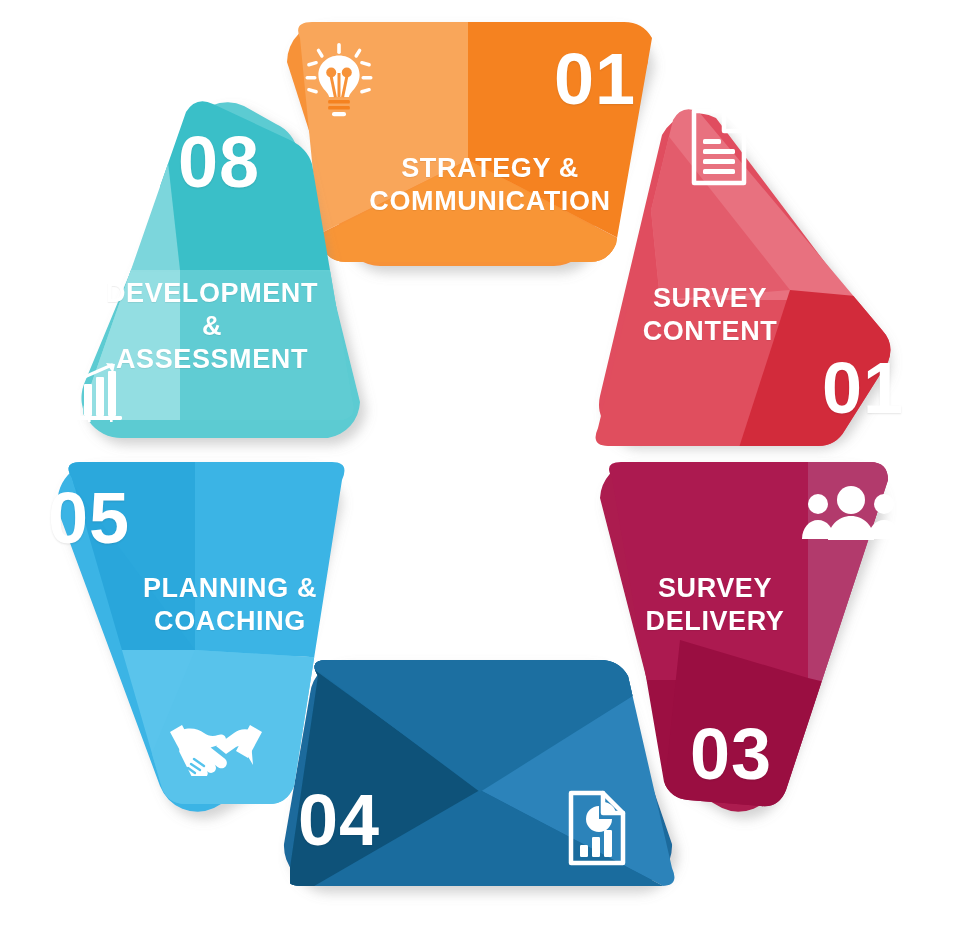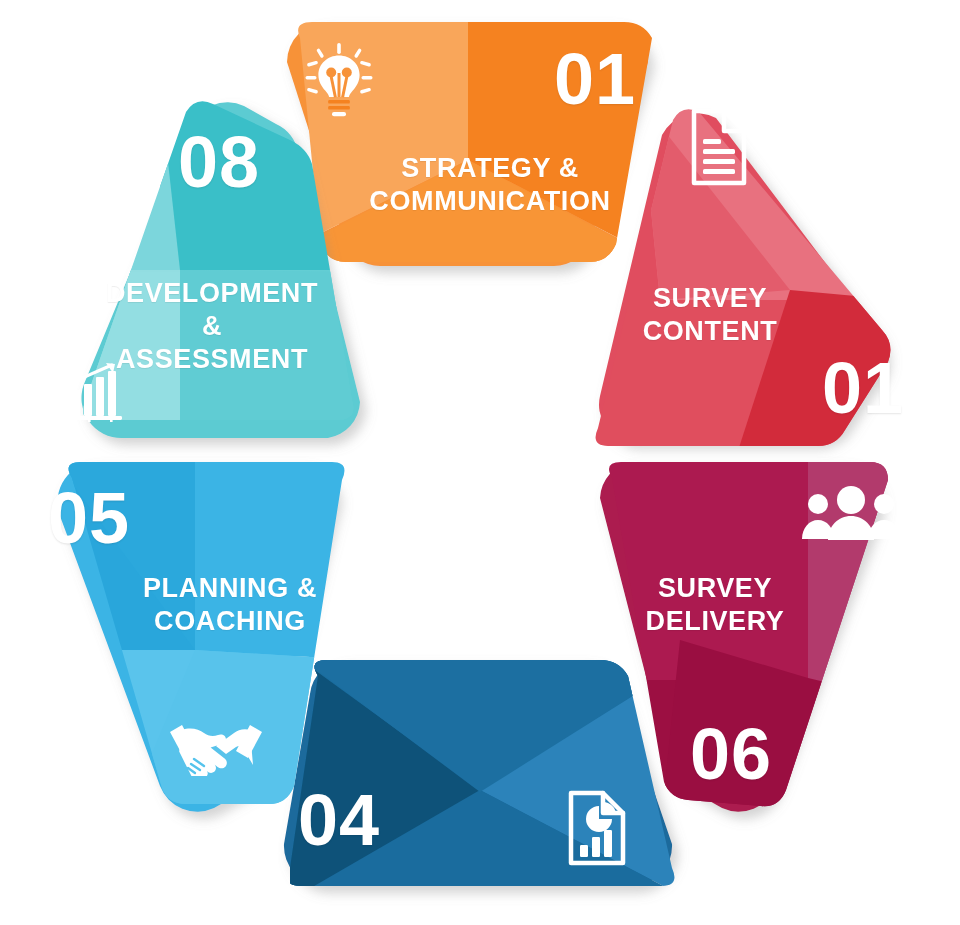--- a/index.html
+++ b/index.html
@@ -204,21 +204,21 @@
       </g>
       <g fill="#ffffff">
         <rect x="15" y="31" width="18" height="5" rx="1.6"></rect>
         <rect x="15" y="41" width="32" height="5" rx="1.6"></rect>
         <rect x="15" y="51" width="32" height="5" rx="1.6"></rect>
         <rect x="15" y="61" width="32" height="5" rx="1.6"></rect>
       </g>
     </svg>
   </div>
 
-  <div class="seg-number" style="left:690px; top:718px;">06</div>
+  <div class="seg-number" style="left:690px; top:718px;">03</div>
   <div class="seg-label" style="left:600px; top:572px; width:230px;">SURVEY
 DELIVERY</div>
   <div class="seg-icon" style="left:800px; top:484px;">
     <svg width="100" height="58" viewBox="0 0 100 58" xmlns="http://www.w3.org/2000/svg">
       <g fill="#ffffff">
 
         <circle cx="18" cy="20" r="10"></circle>
         <path d="M2 55 c0 -11 7.2 -19 16 -19 c8.8 0 16 8 16 19 z"></path>
 
         <circle cx="84" cy="20" r="10"></circle>

